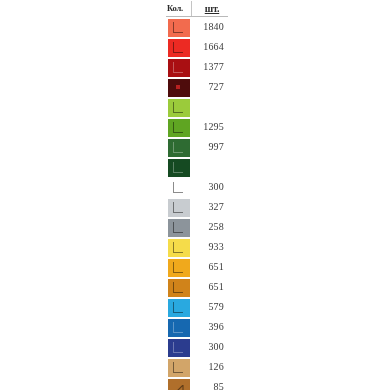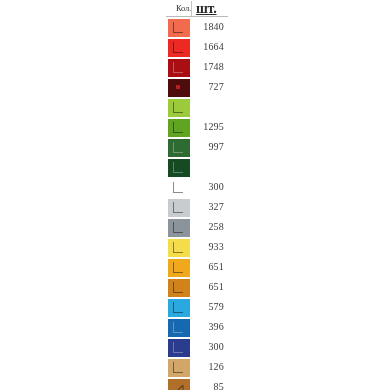--- a/index.html
+++ b/index.html
@@ -23,36 +23,36 @@
 
   .header-row {
     display: flex;
     height: 16px;
     align-items: center;
     border-bottom: 1px solid #b9b9b9;
   }
   .header-cell-color {
     width: 26px;
     font-size: 8.5px;
-    font-weight: normal;
+    font-weight: bold;
     color: #2b2b2b;
-    text-align: right;
+    text-align: left;
     padding-left: 1px;
     line-height: 15px;
     letter-spacing: -0.2px;
     border-right: 1px solid #c4c4c4;
     height: 15px;
     box-sizing: border-box;
   }
   .header-cell-qty {
     flex: 1;
-    font-size: 14px;
+    font-size: 10px;
     font-weight: bold;
     color: #2b2b2b;
-    text-align: left;
+    text-align: center;
     padding-left: 4px;
     line-height: 15px;
     letter-spacing: -0.2px;
     text-decoration: underline;
   }
 
   .rows {
     display: block;
   }
 
@@ -158,21 +158,21 @@
           </div>
         </div>
         <div class="qty-cell">1664</div>
       </div>
       <div class="legend-row">
         <div class="swatch-cell">
           <div class="swatch dark" style="background: rgb(169, 15, 18);">
             <span class="bracket"></span>
           </div>
         </div>
-        <div class="qty-cell">1748</div>
+        <div class="qty-cell">1377</div>
       </div>
       <div class="legend-row">
         <div class="swatch-cell">
           <div class="swatch dark hasdot" style="background: rgb(78, 12, 12);">
             <span class="dot"></span>
           </div>
         </div>
         <div class="qty-cell">727</div>
       </div>
       <div class="legend-row">

